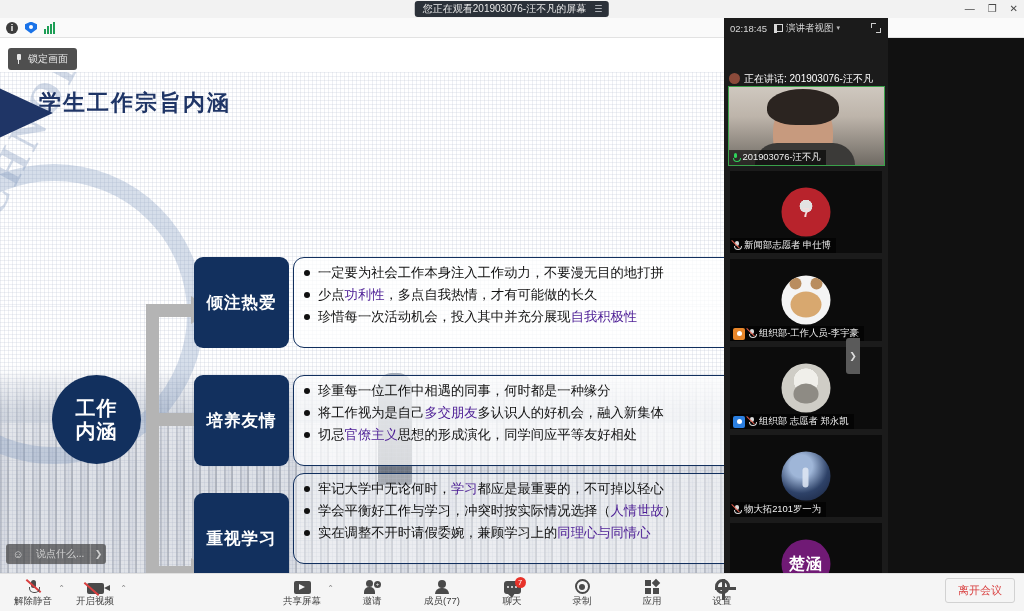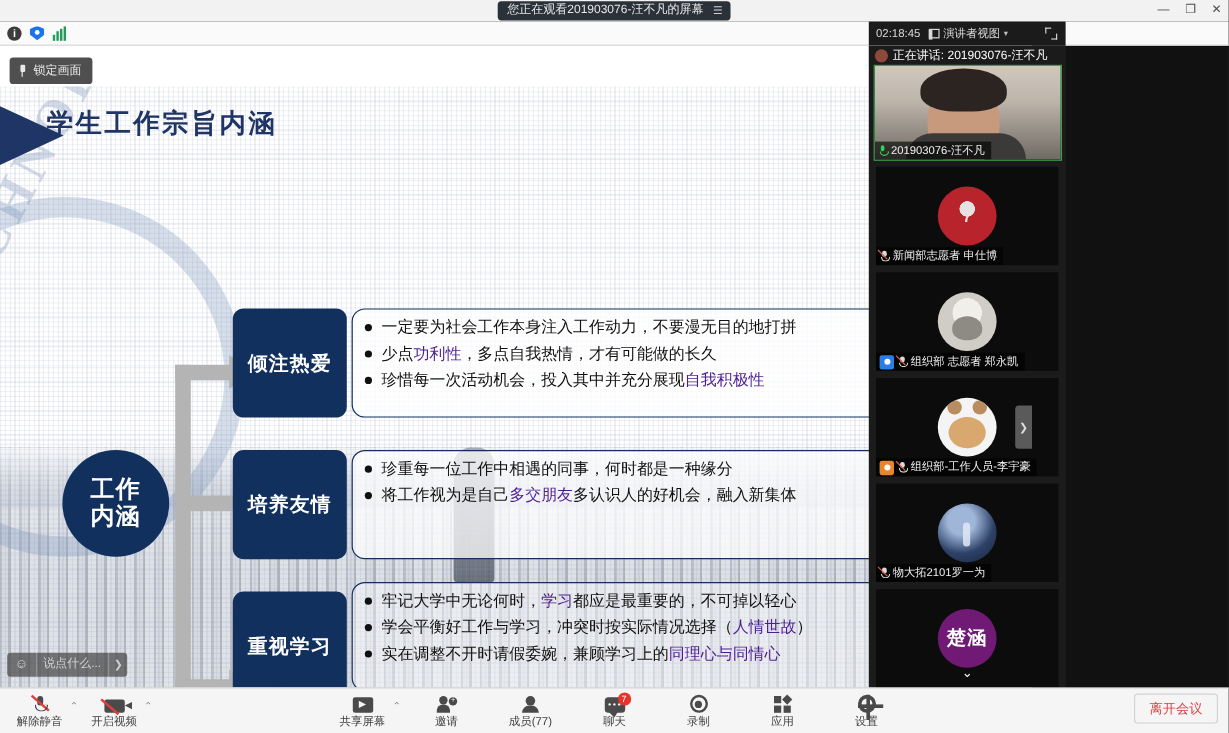--- a/index.html
+++ b/index.html
@@ -159,21 +159,21 @@
   }
   .lb1 { top: 185px; } .lb2 { top: 303px; } .lb3 { top: 421px; }
 
   
   .content-box {
     position: absolute; left: 293px; width: 490px; height: 91px;
     border: 1.6px solid #12305e; border-radius: 11px;
     background: rgba(255,255,255,.72);
     padding: 7px 10px 0 10px;
   }
-  .cb1 { top: 185px; } .cb2 { top: 303px; } .cb3 { top: 413px; background: rgba(255,255,255,.40); text-align: center; }
+  .cb1 { top: 185px; } .cb2 { top: 303px; } .cb3 { top: 401px; background: rgba(255,255,255,.40); text-align: center; }
   .bullet-row {
     display: flex; align-items: flex-start; gap: 8px;
     font-size: 13.3px; color: #101010; line-height: 1.22; margin-bottom: 6px;
     white-space: nowrap;
   }
   .bullet-dot { width:6px;height:6px;border-radius:50%;background:#101010;margin-top:5px;flex:none; }
   .hl { color: #4c1d95; }
 
   
   .slide-chat {
@@ -197,20 +197,21 @@
 
   
   .vid-panel {
     position: absolute; right: 0; top: 38px; width: 164px; height: 535px;
     background: #1b1b1b; overflow: hidden;
   }
   .speaking-label {
     height: 17px; color: #fff; font-size: 10px; line-height: 17px;
     display: flex; align-items: center; gap: 4px; padding-left: 5px;
     background: #1b1b1b;
+    margin-top: 32px;
   }
   .mini-av { width:11px;height:11px;border-radius:50%;background:#8b4a3a;flex:none; }
   .vtile { position: relative; width: 152px; height: 82px; margin: 0 auto 6px auto;
            background:#0c0c0c; overflow:hidden; }
   .vtile.active { outline: 1.5px solid #3aa14a; width:155px; height:78px; }
   .vtile-name {
     position:absolute; left:0; bottom:0; height:15px; max-width:100%;
     background: rgba(0,0,0,.62); color:#f0f0f0; font-size:9.4px;
     display:flex; align-items:center; gap:3px; padding:0 5px 0 3px; white-space:nowrap;
   }
@@ -399,20 +400,24 @@
         </div>
       <div class="content-box cb2">
           <div class="bullet-row">
             <span class="bullet-dot"></span>
             <span><span>珍重每一位工作中相遇的同事，何时都是一种缘分</span></span>
           </div>
           <div class="bullet-row">
             <span class="bullet-dot"></span>
             <span><span>将工作视为是自己</span><span class="hl">多交朋友</span><span>多认识人的好机会，融入新集体</span></span>
           </div>
+          <div class="bullet-row">
+            <span class="bullet-dot"></span>
+            <span><span>切忌</span><span class="hl">官僚主义</span><span>思想的形成演化，同学间应平等友好相处</span></span>
+          </div>
         </div>
       <div class="content-box cb3">
           <div class="bullet-row">
             <span class="bullet-dot"></span>
             <span><span>牢记大学中无论何时，</span><span class="hl">学习</span><span>都应是最重要的，不可掉以轻心</span></span>
           </div>
           <div class="bullet-row">
             <span class="bullet-dot"></span>
             <span><span>学会平衡好工作与学习，冲突时按实际情况选择（</span><span class="hl">人情世故</span><span>）</span></span>
           </div>
@@ -452,48 +457,48 @@
       <div class="avatar-circ av-red"></div>
       <div class="vtile-name">
         <span class="mic-ic">
             <span class="mic-slash"></span>
           </span>
         <span>新闻部志愿者 申仕博</span>
       </div>
     </div>
 
     <div class="vtile">
-      <div class="avatar-circ av-ein"></div>
-      <div class="vtile-name">
-        <span class="host-badge host-blue">
-            <span class="host-dot"></span>
-          </span>
-        <span class="mic-ic">
-            <span class="mic-slash"></span>
-          </span>
-        <span>组织部 志愿者 郑永凯</span>
-      </div>
-    </div>
-
-    <div class="vtile">
       <div class="avatar-circ av-bear">
           <i></i>
         </div>
       <div class="vtile-name">
         <span class="host-badge host-orange">
             <span class="host-dot"></span>
           </span>
         <span class="mic-ic">
             <span class="mic-slash"></span>
           </span>
         <span>组织部-工作人员-李宇豪</span>
       </div>
     </div>
 
     <div class="vtile">
+      <div class="avatar-circ av-ein"></div>
+      <div class="vtile-name">
+        <span class="host-badge host-blue">
+            <span class="host-dot"></span>
+          </span>
+        <span class="mic-ic">
+            <span class="mic-slash"></span>
+          </span>
+        <span>组织部 志愿者 郑永凯</span>
+      </div>
+    </div>
+
+    <div class="vtile">
       <div class="avatar-circ av-night"></div>
       <div class="vtile-name">
         <span class="mic-ic">
             <span class="mic-slash"></span>
           </span>
         <span>物大拓2101罗一为</span>
       </div>
     </div>
 
     <div class="vtile">

